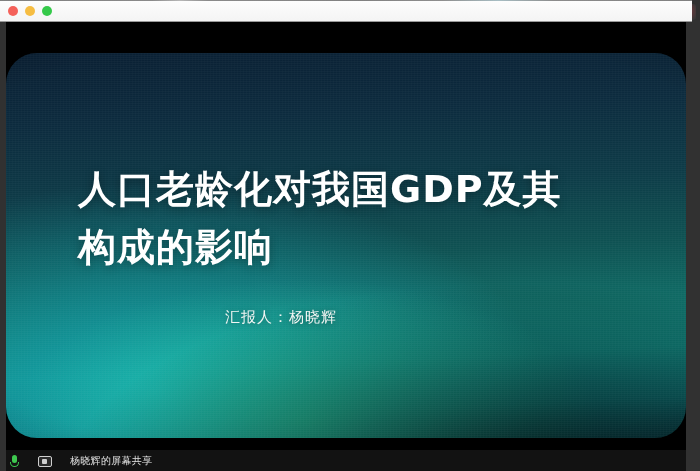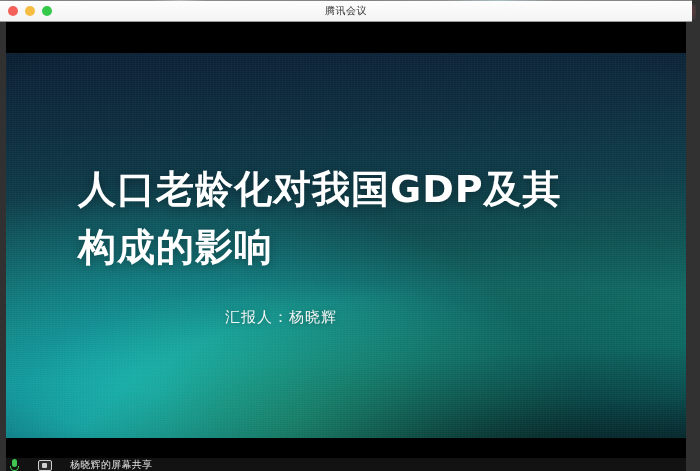--- a/index.html
+++ b/index.html
@@ -107,20 +107,21 @@
     width: 680px;
     height: 385px;
     overflow: hidden;
     background:
       radial-gradient(120% 90% at 78% 112%, rgba(0,0,0,.80) 0%, rgba(0,0,0,0) 58%),
       radial-gradient(70% 60% at 44% 96%, rgba(46,214,146,.55) 0%, rgba(46,214,146,0) 62%),
       radial-gradient(90% 85% at 22% 88%, rgba(20,176,188,.80) 0%, rgba(20,176,188,0) 64%),
       radial-gradient(110% 95% at 60% 118%, rgba(16,150,150,.70) 0%, rgba(16,150,150,0) 60%),
       linear-gradient(177deg, #0a1f33 0%, #0c2b3e 18%, #0d3b47 36%, #0e5152 52%,
                                #0f6a64 66%, #0f7f78 78%, #0c6f72 90%, #08404d 100%);
+    border-radius: 31px;
   }
   #slide-noise {
     position: absolute;
     inset: 0;
     opacity: .055;
     background-image:
       repeating-linear-gradient(0deg, rgba(255,255,255,.5) 0 1px, rgba(0,0,0,0) 1px 2px),
       repeating-linear-gradient(90deg, rgba(255,255,255,.4) 0 1px, rgba(0,0,0,0) 1px 3px);
     pointer-events: none;
   }
@@ -155,21 +156,21 @@
     letter-spacing: 1px;
     text-shadow: 0 1px 6px rgba(0,0,0,.35);
   }
 
   
   #statusbar {
     position: absolute;
     left: 0;
     right: 0;
     bottom: 0;
-    height: 14px;
+    height: 22px;
     background: #121212;
     display: flex;
     align-items: center;
     gap: 18px;
     padding-left: 3px;
   }
   .mic-icon {
     width: 11px;
     height: 14px;
     position: relative;
@@ -224,21 +225,20 @@
 </div>
 
 <div id="app-window">
 
   <div id="titlebar">
     <div class="traffic-lights">
       <span class="dot close"></span>
       <span class="dot min"></span>
       <span class="dot max"></span>
     </div>
-    <div id="window-title">腾讯会议</div>
   </div>
 
   <div id="content">
 
     <div id="slide">
       <div id="slide-noise"></div>
       <div id="slide-vignette"></div>
       <div id="slide-title">人口老龄化对我国GDP及其
 构成的影响</div>
       <div id="slide-presenter">汇报人：杨晓辉</div>

